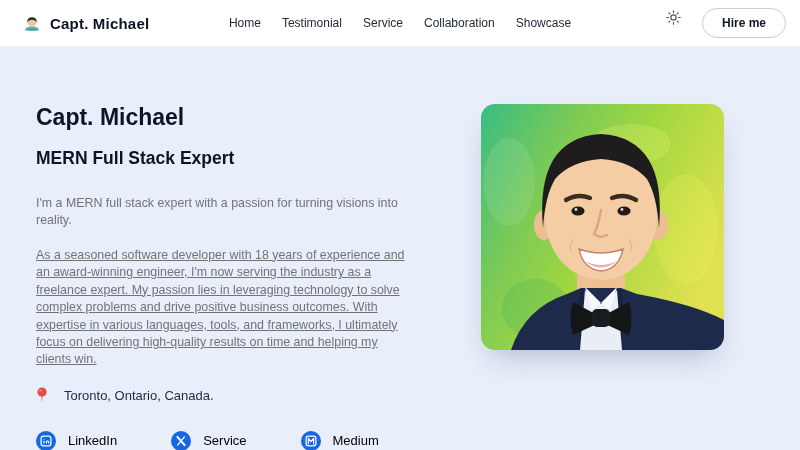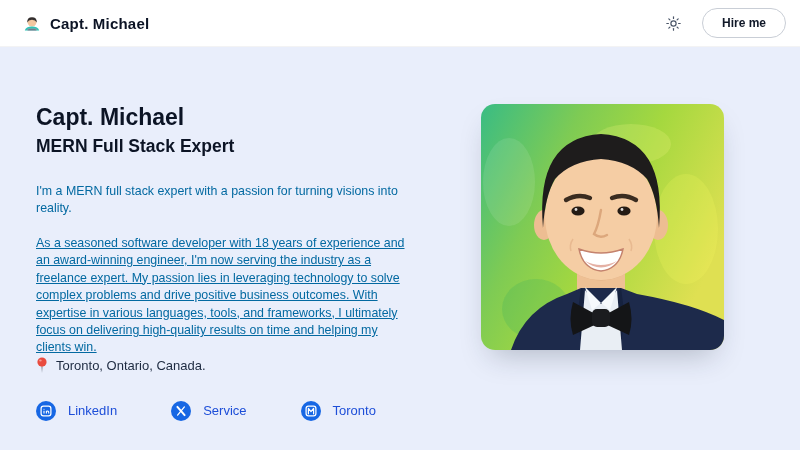--- a/index.html
+++ b/index.html
@@ -23,46 +23,46 @@
   .brand { display: flex; align-items: center; gap: 8px; cursor: pointer; }
   .brand-text { font-size: 15px; font-weight: 800; color: #0b1324; letter-spacing: .2px; }
   .nav-links {
     position: absolute; left: 50%; top: 0; height: 100%;
     transform: translateX(-50%);
     display: flex; align-items: center; gap: 21px;
   }
   .nav-link {
     font-size: 12px; color: #222b3a; text-decoration: none; cursor: pointer; white-space: nowrap;
   }
-  .nav-right { display: flex; align-items: center; gap: 19px; }
+  .nav-right { display: flex; align-items: flex-start; gap: 19px; }
   .theme-toggle { background: none; border: none; cursor: pointer; display: grid; place-items: center; padding: 2px; }
   .hire-btn {
     background: #ffffff;
     border: 1px solid #c9ced6;
     border-radius: 999px;
     padding: 7px 19px;
     font-family: inherit;
     font-size: 12px;
     font-weight: 700;
     color: #101828;
     cursor: pointer;
   }
   
   .hero { position: relative; height: 403px; background: #e9eefb; }
   .hero-left { position: absolute; left: 36px; top: 57px; width: 380px; }
   .hero-title { font-size: 23px; font-weight: 700; color: #0c1425; line-height: 1.2; }
-  .hero-subtitle { font-size: 17.5px; font-weight: 700; color: #0c1425; margin-top: 4px; }
-  .hero p { font-size: 12.4px; line-height: 1.41; color: #0369a1; width: 372px; }
+  .hero-subtitle { font-size: 17.5px; font-weight: 700; color: #0c1425; margin-top: 16px; }
+  .hero p { font-size: 12.4px; line-height: 1.41; color: #737373; width: 372px; }
   .intro { margin-top: 26px; }
   .bio { margin-top: 17px; text-decoration: underline; }
-  .location { display: flex; align-items: center; gap: 8px; font-size: 13px; color: #1d2a40; }
+  .location { margin-top: 18px; display: flex; align-items: center; gap: 16px; font-size: 13px; color: #1d2a40; }
   .social-row { margin-top: 27px; display: flex; align-items: center; gap: 54px; }
   .social-link {
     display: flex; align-items: center; gap: 12px;
-    font-size: 13px; font-weight: 500; color: #1d4ed8;
+    font-size: 13px; font-weight: 500; color: #000000;
     text-decoration: none; cursor: pointer;
   }
   .social-icon {
     width: 20px; height: 20px; border-radius: 50%;
     background: #1767e4; display: grid; place-items: center; flex: 0 0 auto;
   }
   
   .hero-photo {
     position: absolute; left: 481px; top: 57px;
     width: 243px; height: 246px;
@@ -81,20 +81,27 @@
         <circle cx="10" cy="9.2" r="4.4" fill="#f2c7a0"></circle>
         <path d="M5.2,9.6 Q5,4.2 10,4.2 Q15,4.2 14.8,9.6 Q13.6,6.9 10,6.7 Q6.4,6.9 5.2,9.6 Z" fill="#332f2e"></path>
         <path d="M2.8,17.6 Q3.8,13.4 10,13.4 Q16.2,13.4 17.2,17.6 Z" fill="#2ec4b6"></path>
         <rect x="5.4" y="15.4" width="9.2" height="2.4" rx="0.7" fill="#909ca9"></rect>
         <rect x="6.2" y="16" width="7.6" height="0.9" rx="0.4" fill="#6f7d8b"></rect>
       </svg>
     </span>
     <span class="brand-text">Capt. Michael</span>
   </div>
 
+  <nav class="nav-links">
+    <a class="nav-link">Home</a>
+    <a class="nav-link">Testimonial</a>
+    <a class="nav-link">Service</a>
+    <a class="nav-link">Collaboration</a>
+    <a class="nav-link">Showcase</a>
+  </nav>
 
   <div class="nav-right">
     <button class="theme-toggle">
       <span style="display:grid;place-items:center;">
         <svg width="15" height="15" viewBox="0 0 15 15" fill="none" stroke="#4a5568" stroke-width="1.2" stroke-linecap="round">
           <circle cx="7.5" cy="7.5" r="2.6"></circle>
           <line x1="7.5" y1="0.8" x2="7.5" y2="2.4"></line>
             <line x1="7.5" y1="12.6" x2="7.5" y2="14.2"></line>
           <line x1="0.8" y1="7.5" x2="2.4" y2="7.5"></line>
             <line x1="12.6" y1="7.5" x2="14.2" y2="7.5"></line>
@@ -148,21 +155,21 @@
         </span>
         <span>Service</span>
       </a>
       <a class="social-link">
         <span class="social-icon">
           <svg width="20" height="20" viewBox="0 0 20 20" fill="none" stroke="#ffffff">
             <rect x="5.1" y="5.1" width="9.8" height="9.8" rx="2.3" stroke-width="1.25"></rect>
             <path d="M7.4,12.8 V7.4 L10,10.6 L12.6,7.4 V12.8" stroke-width="1.2" stroke-linejoin="round" stroke-linecap="round"></path>
           </svg>
         </span>
-        <span>Toronto</span>
+        <span>Medium</span>
       </a>
     </div>
   </div>
 
   <div class="hero-photo">
     <svg width="243" height="246" viewBox="0 0 243 246">
       <defs>
         <linearGradient id="bgGrad" x1="0" y1="0.05" x2="1" y2="0.55">
           <stop offset="0" stop-color="#3dbd81"></stop>
           <stop offset="0.32" stop-color="#7ecb54"></stop>

